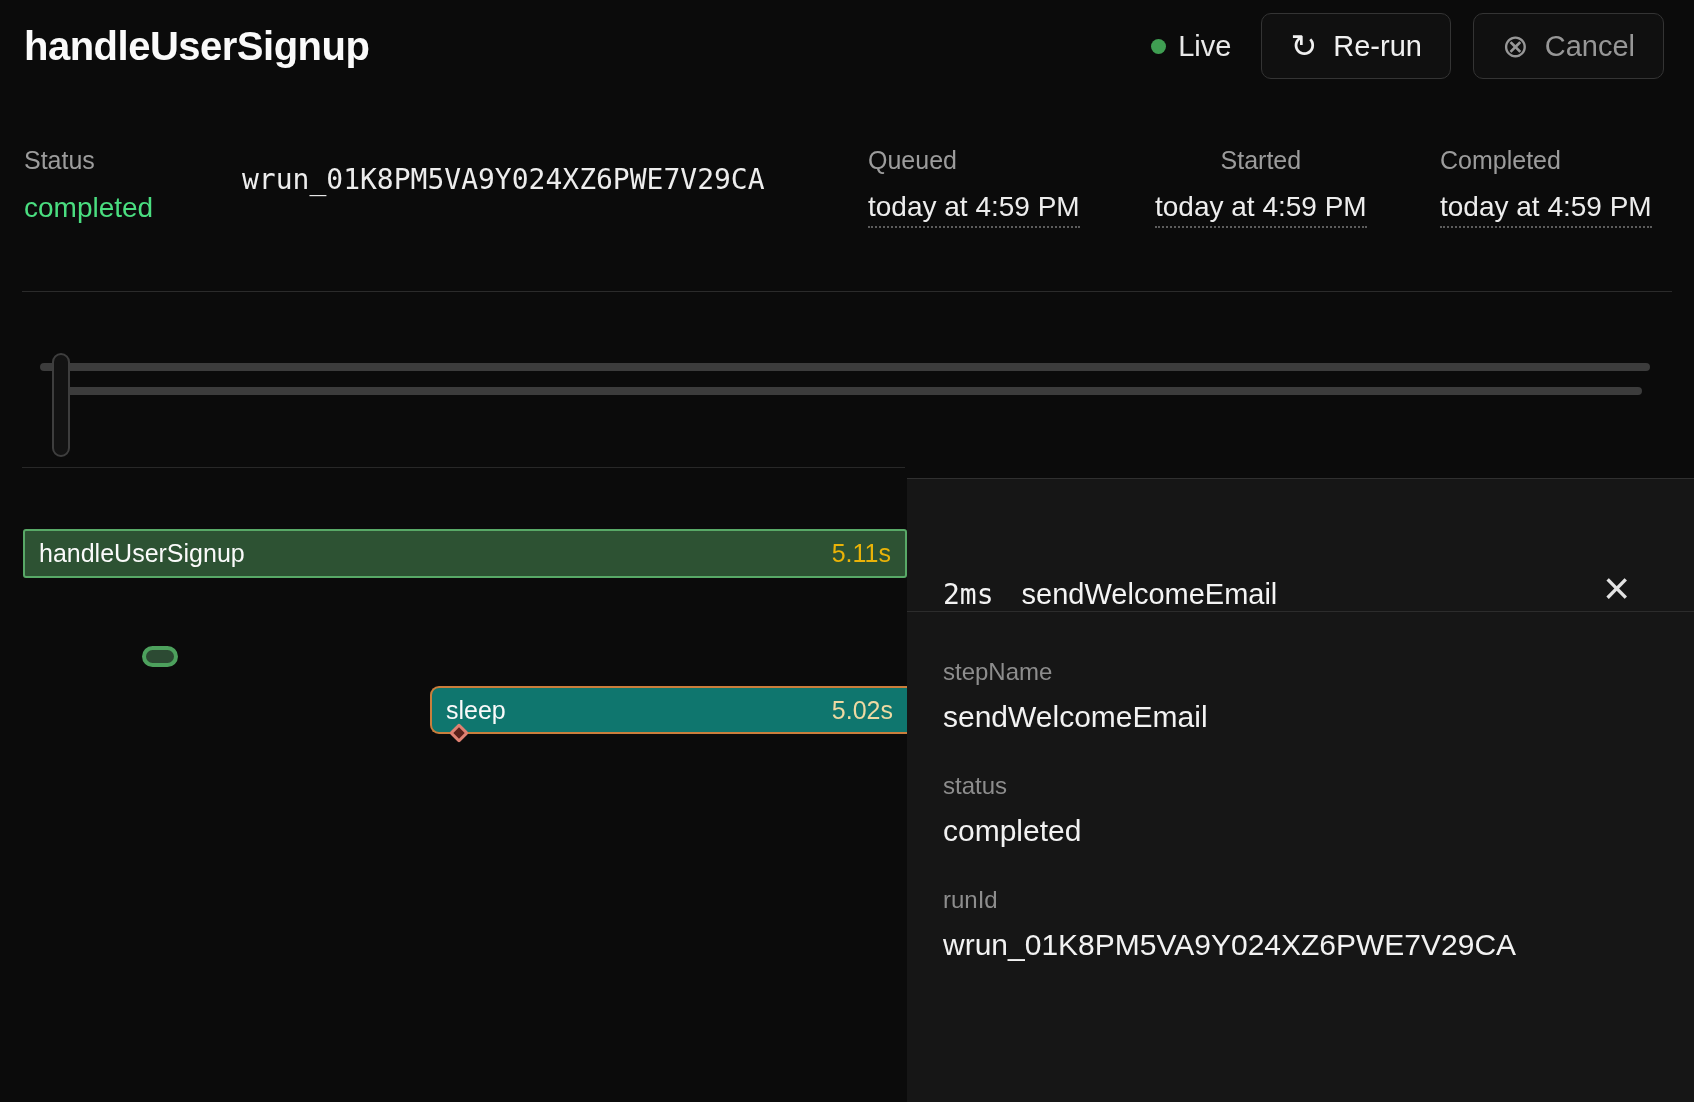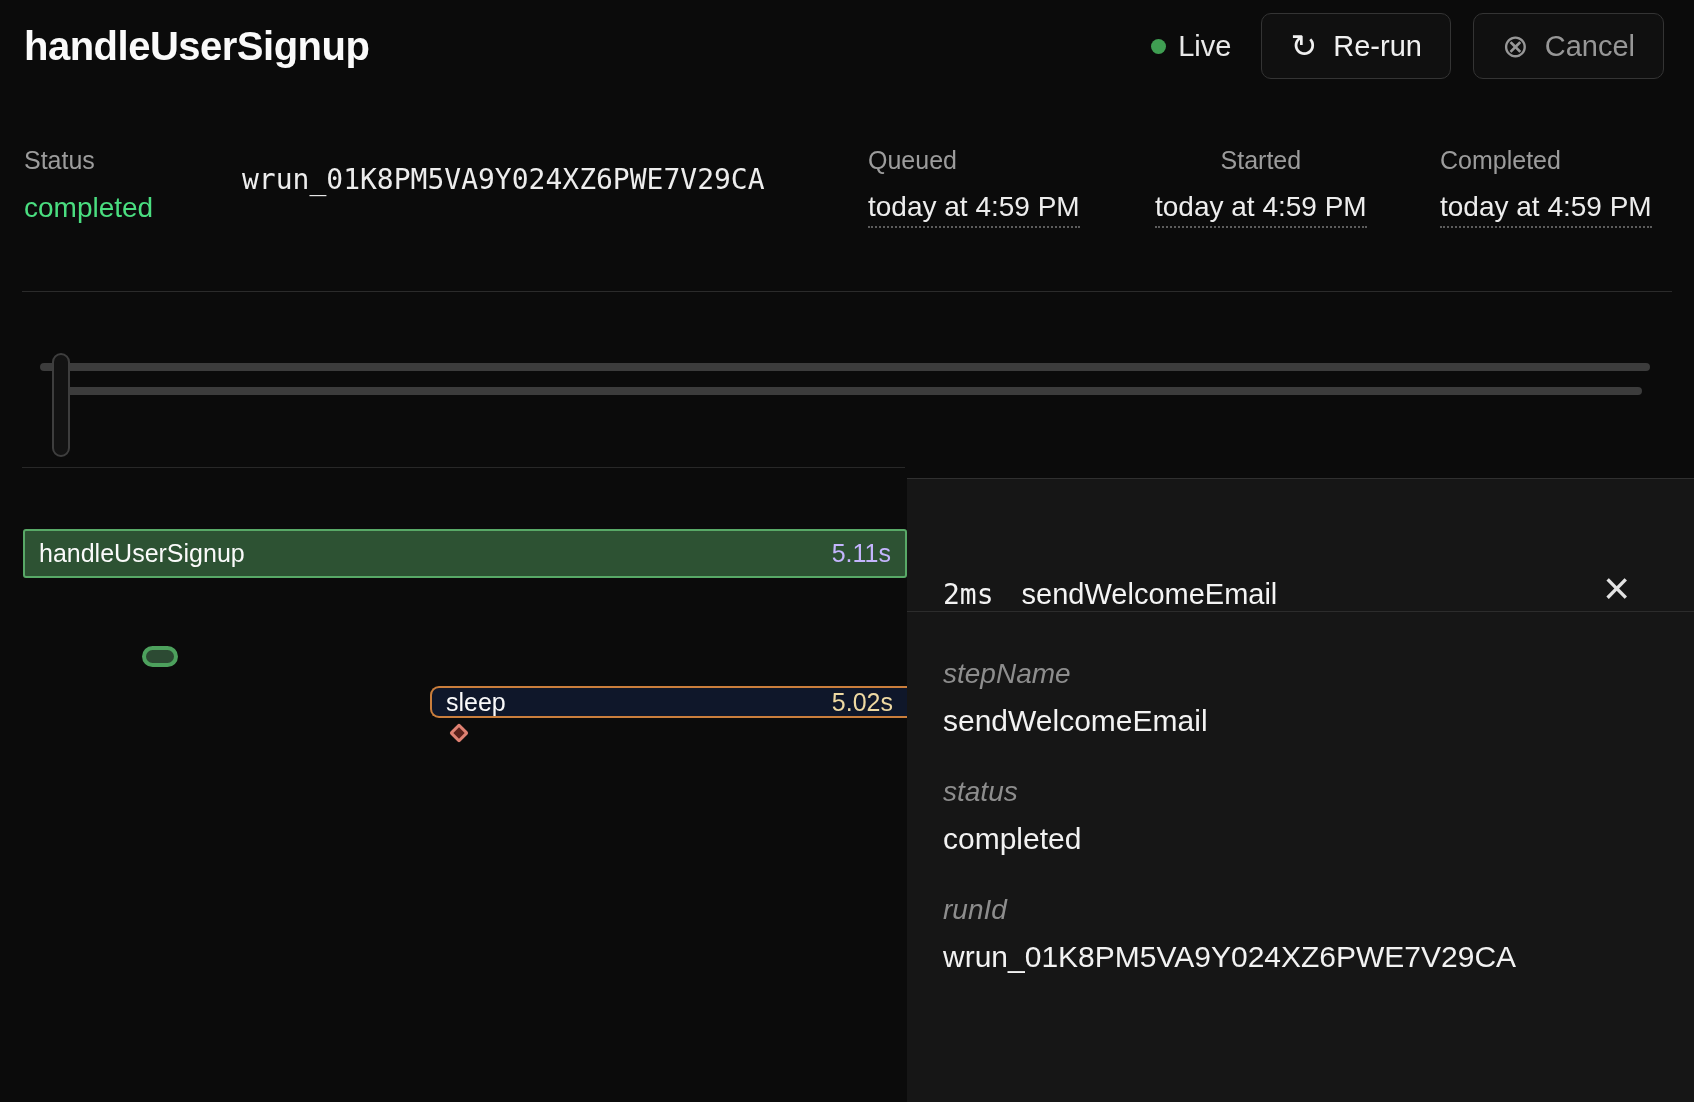--- a/index.html
+++ b/index.html
@@ -43,43 +43,43 @@
   .mm-handle { position:absolute; left:52px; top:353px; width:18px; height:104px;
     border:2px solid #3e3e3e; border-radius:10px; background:#131313; z-index:2; cursor:ew-resize; }
 
   .chart-divider { position:absolute; top:467px; left:22px; width:883px; height:1px; background:#282828; }
 
   
   .span-bar { position:absolute; display:flex; align-items:center; padding:0 14px;
     font-size:25px; cursor:pointer; }
   .span-root { left:23px; top:529px; width:884px; height:49px;
     background:#2d5233; border:2px solid #58a967; border-radius:3px; }
-  .span-root .span-duration { color:#c4b5fd;text-align:center; }
+  .span-root .span-duration { color:#eab308;text-align:center; }
   .span-step-pill { position:absolute; left:142px; top:646px; width:36px; height:21px;
     background:#2c4a33; border:4px solid #4da15d; border-radius:11px; cursor:pointer; }
-  .span-sleep { left:430px; top:686px; width:477px; height:32px;
-    background:#0f172a; border:2px solid #ca7e3c; border-right:none; border-radius:9px 0 0 9px; }
+  .span-sleep { left:430px; top:686px; width:477px; height:48px;
+    background:#0f766e; border:2px solid #ca7e3c; border-right:none; border-radius:9px 0 0 9px; }
   .span-sleep .span-duration { color:#eed9a2; }
   .span-label { color:#fafafa; }
   .span-duration { margin-left:auto; }
   .sleep-marker { position:absolute; left:452px; top:726px; width:14px; height:14px;
     transform:rotate(45deg); background:#5a211b; border:3px solid #df8172; border-radius:2px; }
 
   
   .detail-panel { position:absolute; left:907px; top:478px; right:0; bottom:0;
     background:#161616; border-top:1px solid #303030; }
   .panel-header { display:flex; align-items:flex-end; height:133px; padding:0 64px 0 36px;
     border-bottom:1px solid #2c2c2c; }
   .panel-duration { font-family:"DejaVu Sans Mono", monospace; font-size:28px; color:#f2f2f2; }
   .panel-title { margin-left:28px; font-size:29px; color:#f4f4f4; }
   .panel-close { margin-left:auto; background:none; border:none; cursor:pointer;
     color:#e3e3e3; font-size:46px; line-height:1; font-family:"Liberation Sans", sans-serif; }
   .panel-body { padding:46px 36px 0 36px; }
   .panel-field { margin-bottom:38px; }
-  .field-label { font-size:28px; color:#8d8d8d; margin-bottom:14px;font-style:italic; }
+  .field-label { font-size:24px; color:#8d8d8d; margin-bottom:14px; }
   .field-value { font-size:30px; color:#f2f2f2; }
 </style>
 </head>
 <body>
 
 <div class="app">
 
   <div class="app-header">
     <div class="page-title">handleUserSignup</div>
     <div class="header-actions">

